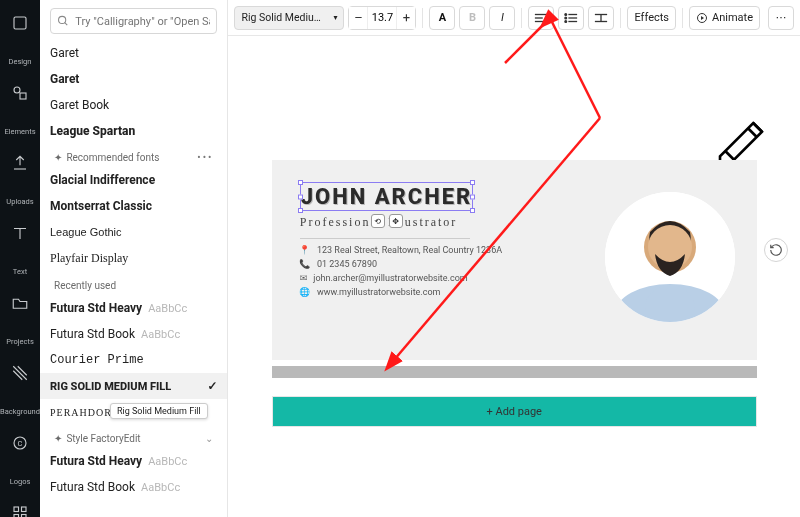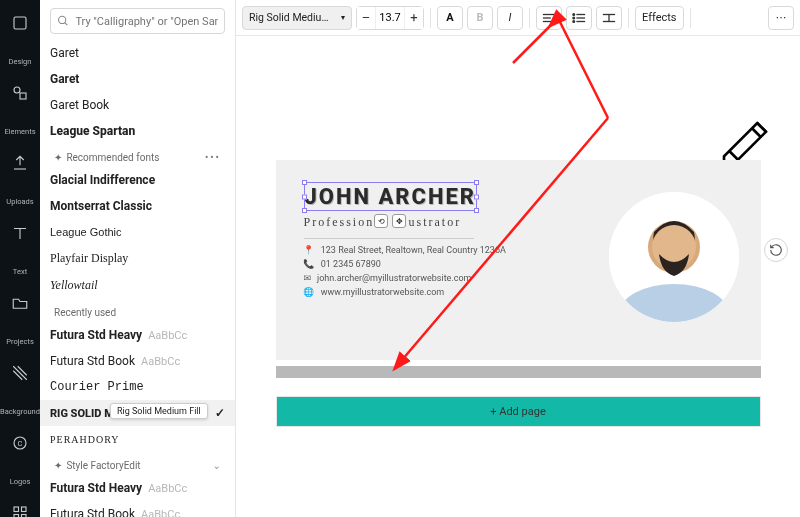--- a/index.html
+++ b/index.html
@@ -125,23 +125,20 @@
       </div>
       <div class="font-row">
         <span style="font-weight:700">Montserrat Classic</span>
       </div>
       <div class="font-row">
         <span style="font-family:Impact, sans-serif;font-size:11px;letter-spacing:0">League Gothic</span>
       </div>
       <div class="font-row">
         <span style="font-family:Liberation Serif, serif">Playfair Display</span>
       </div>
-      <div class="font-row">
-        <span style="font-style:italic;font-family:'Brush Script MT',cursive">Yellowtail</span>
-      </div>
       <div class="section-row">Recently used</div>
       <div class="font-row">
         <span style="font-weight:700">Futura Std Heavy</span>
         <span class="sample">AaBbCc</span>
       </div>
       <div class="font-row">
         <span style="font-weight:400">Futura Std Book</span>
         <span class="sample">AaBbCc</span>
       </div>
       <div class="font-row">
@@ -209,20 +206,27 @@
     <div class="tb-btn icon-only">
       <svg width="14" height="12" viewBox="0 0 16 12" stroke="#333" stroke-width="1.5">
           <line x1="1" y1="2" x2="15" y2="2"></line>
           <line x1="1" y1="10" x2="15" y2="10"></line>
           <line x1="8" y1="2" x2="8" y2="10"></line>
         </svg>
     </div>
     <div class="sep"></div>
     <div class="tb-btn">Effects</div>
     <div class="sep"></div>
+    <div class="tb-btn" style="gap:4px">
+      <svg width="12" height="12" viewBox="0 0 24 24" fill="none" stroke="#333" stroke-width="2">
+          <circle cx="12" cy="12" r="9"></circle>
+          <polygon points="10,8 16,12 10,16" fill="#333" stroke="none"></polygon>
+        </svg>
+      <span>Animate</span>
+    </div>
     <div style="flex:1"></div>
     <div class="tb-btn icon-only">⋯</div>
   </div>
 
   <div class="corner-icons">
     <div class="ci">🔒</div>
     <div class="ci">⧉</div>
     <div class="ci">↗</div>
   </div>
 

